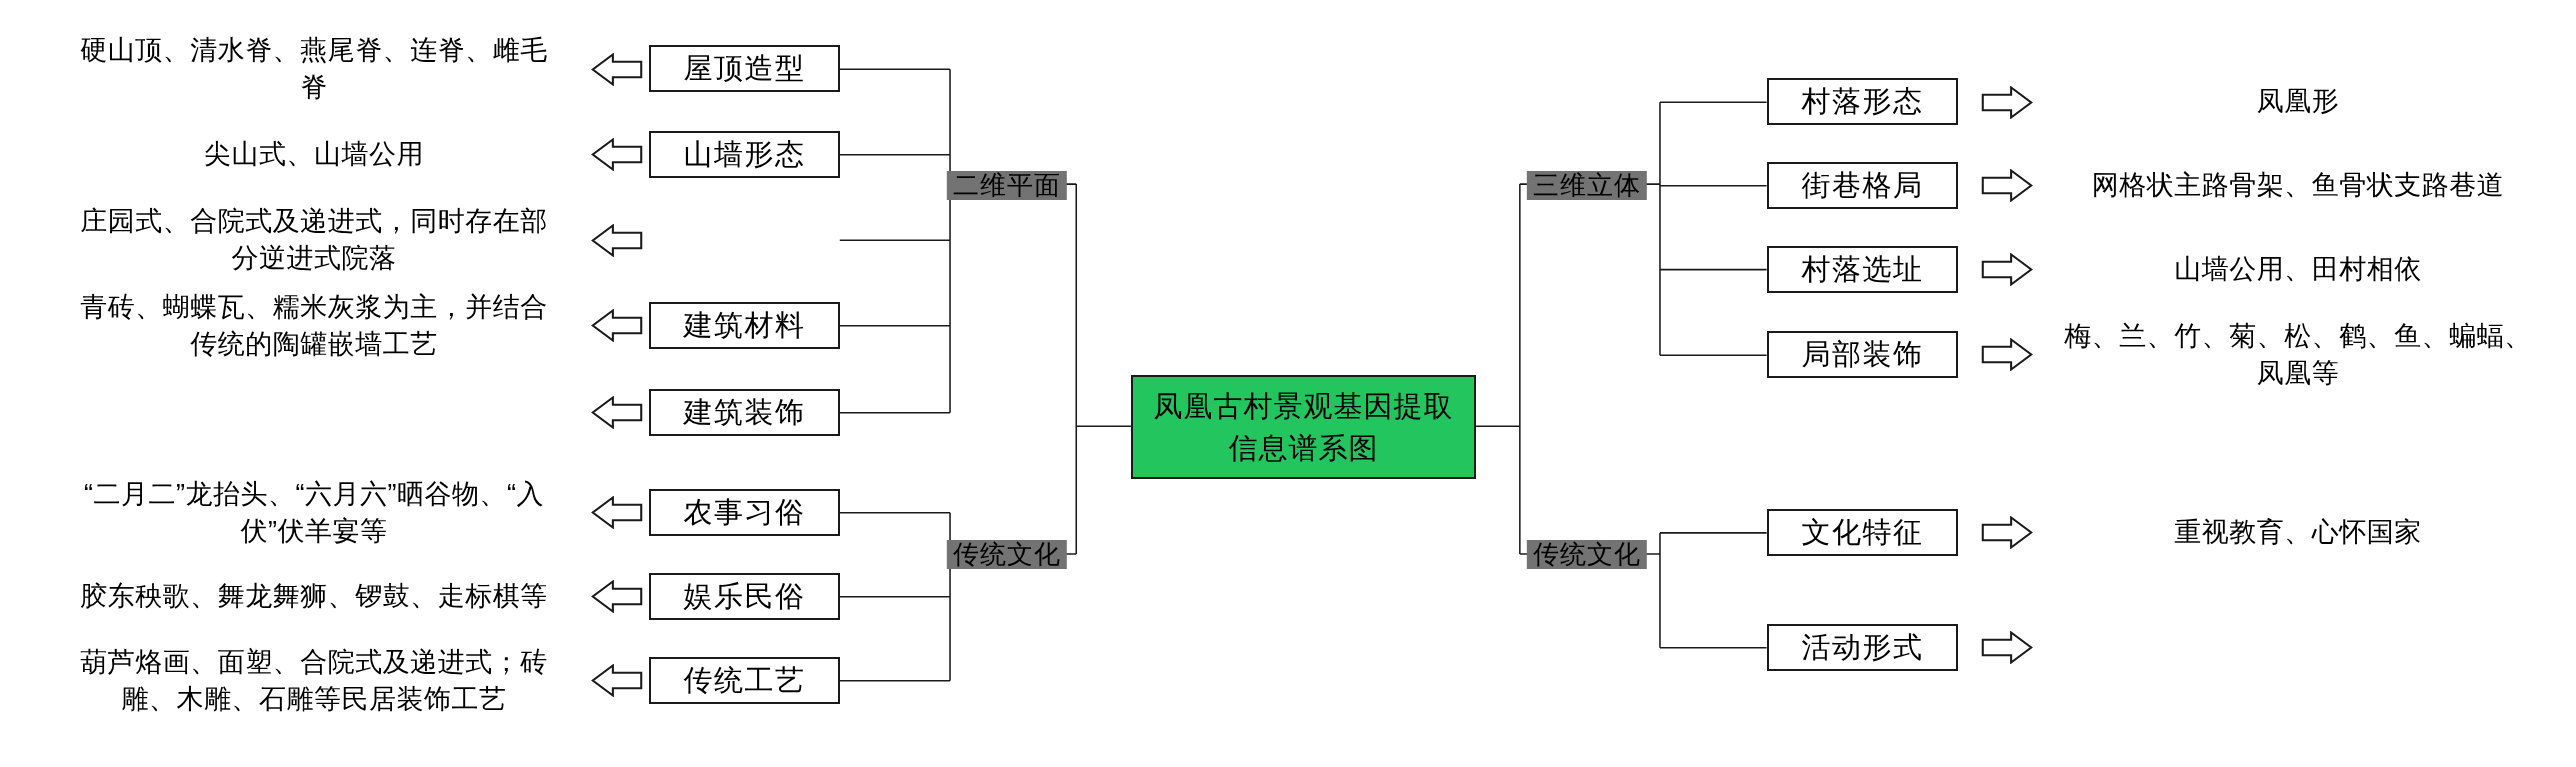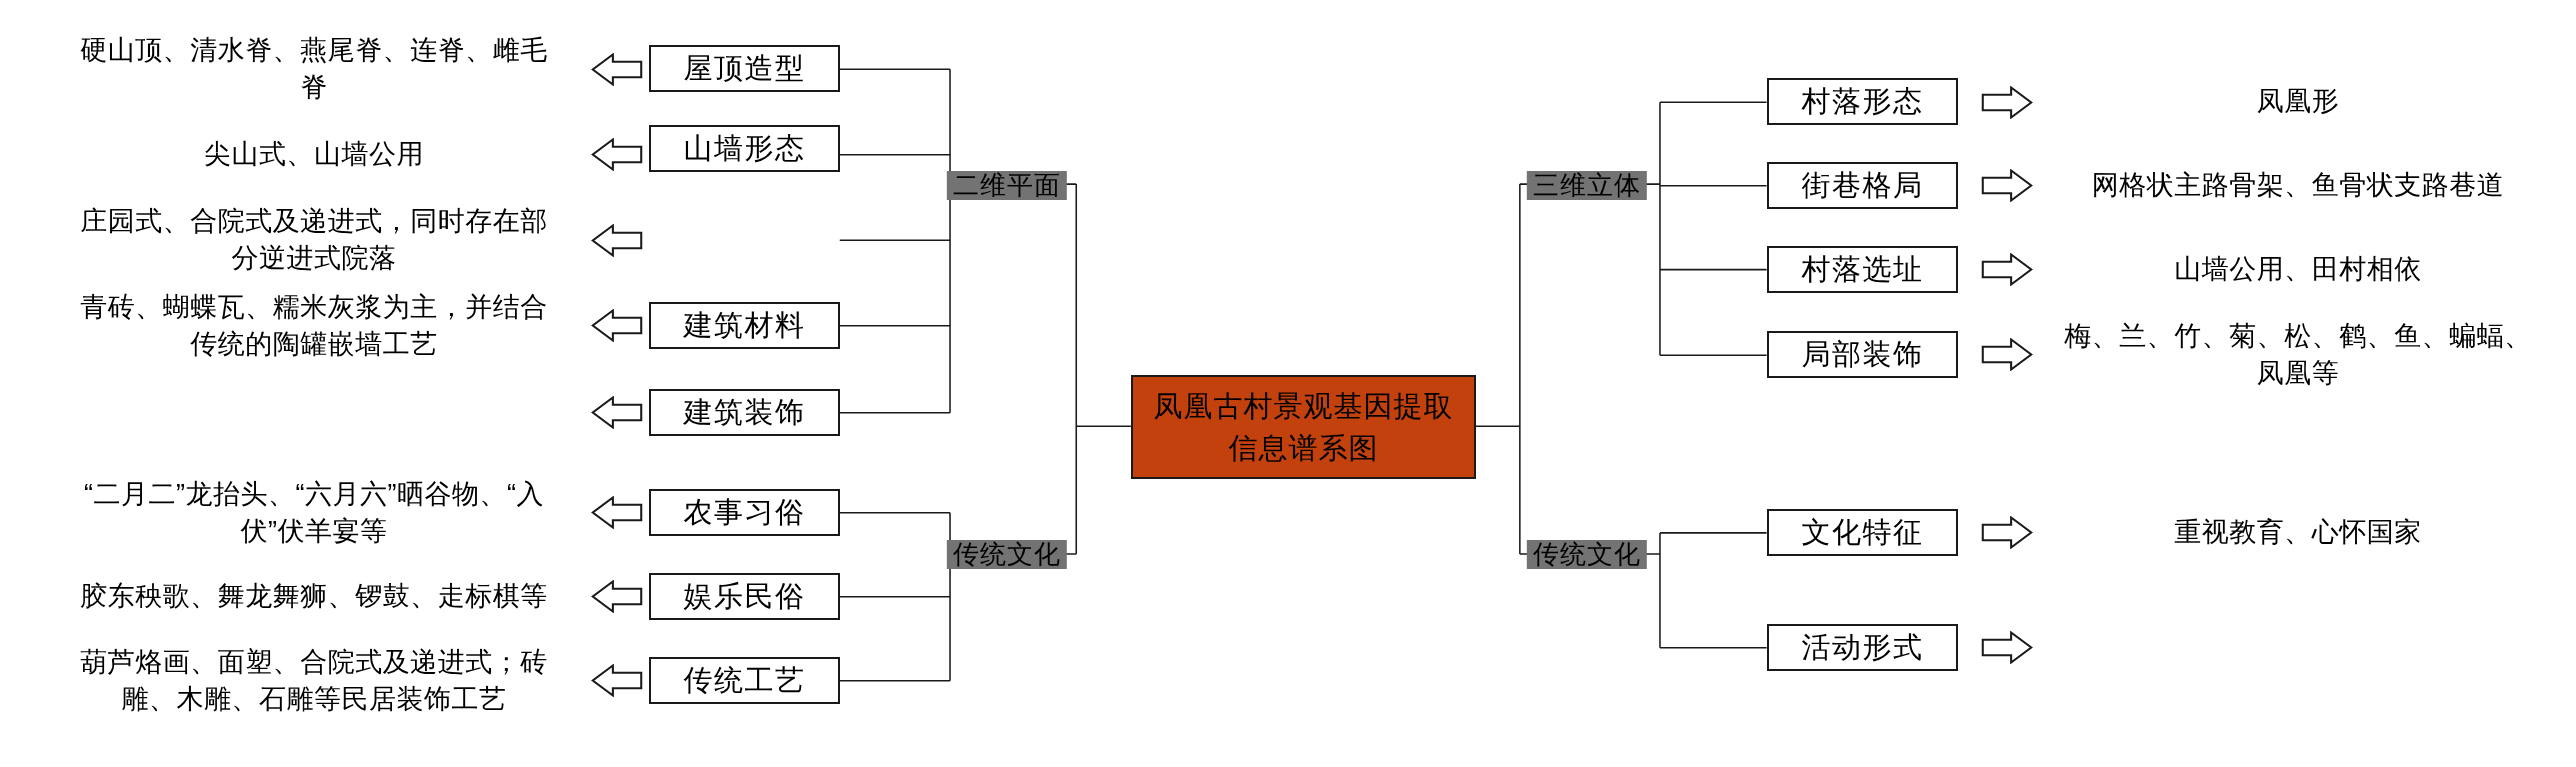--- a/index.html
+++ b/index.html
@@ -42,21 +42,21 @@
   }
   .left-box  { left: 649px; }
   .right-box { left: 1767px; }
   .centerbox {
     position: absolute;
     left: 1131px;
     top: 375px;
     width: 345px;
     height: 104px;
     border: 2.1px solid #1a1a1a;
-    background: #c2410c;
+    background: #22c55e;
     box-sizing: border-box;
     display: flex;
     align-items: center;
     justify-content: center;
     text-align: center;
     font-size: 29px;
     line-height: 1.45;
     padding: 0 16.5px;
     letter-spacing: 1px;
     word-break: break-all;
@@ -184,21 +184,21 @@
       <polygon points="97,17 42,17 42,3 3,32 42,61 42,47 97,47"></polygon>
     </svg>
   <svg class="arrow" style="left:591px; top:580px" viewBox="0 0 100 64">
       <polygon points="97,17 42,17 42,3 3,32 42,61 42,47 97,47"></polygon>
     </svg>
   <svg class="arrow" style="left:591px; top:664px" viewBox="0 0 100 64">
       <polygon points="97,17 42,17 42,3 3,32 42,61 42,47 97,47"></polygon>
     </svg>
 
   <div class="nodebox left-box" style="top:45px">屋顶造型</div>
-  <div class="nodebox left-box" style="top:125px">山墙形态</div>
+  <div class="nodebox left-box" style="top:131px">山墙形态</div>
   <div class="nodebox left-box" style="top:302px">建筑材料</div>
   <div class="nodebox left-box" style="top:389px">建筑装饰</div>
   <div class="nodebox left-box" style="top:489px">农事习俗</div>
   <div class="nodebox left-box" style="top:573px">娱乐民俗</div>
   <div class="nodebox left-box" style="top:657px">传统工艺</div>
 
   <div class="glabel" style="left:1007px; top:171px">二维平面</div>
   <div class="glabel" style="left:1007px; top:540px">传统文化</div>
   <div class="glabel" style="left:1587px; top:171px">三维立体</div>
   <div class="glabel" style="left:1587px; top:540px">传统文化</div>

